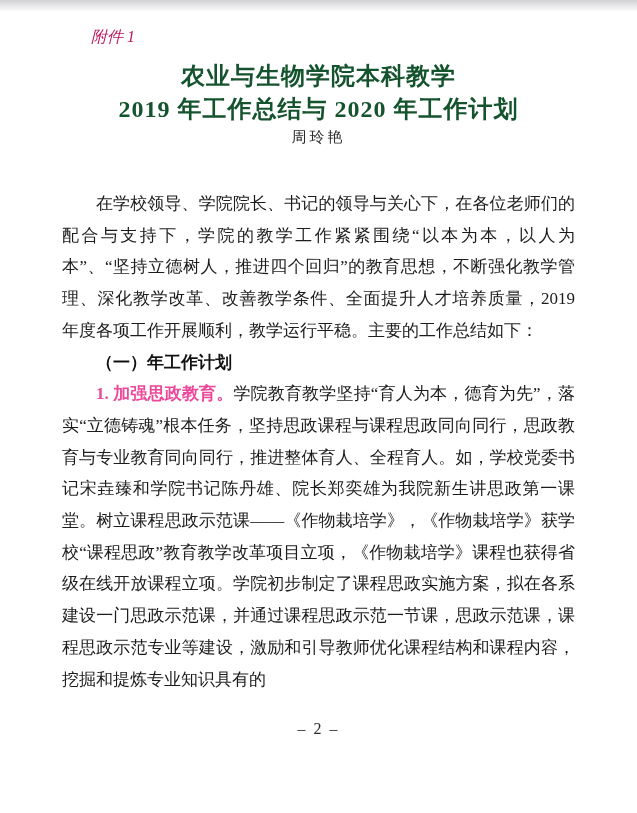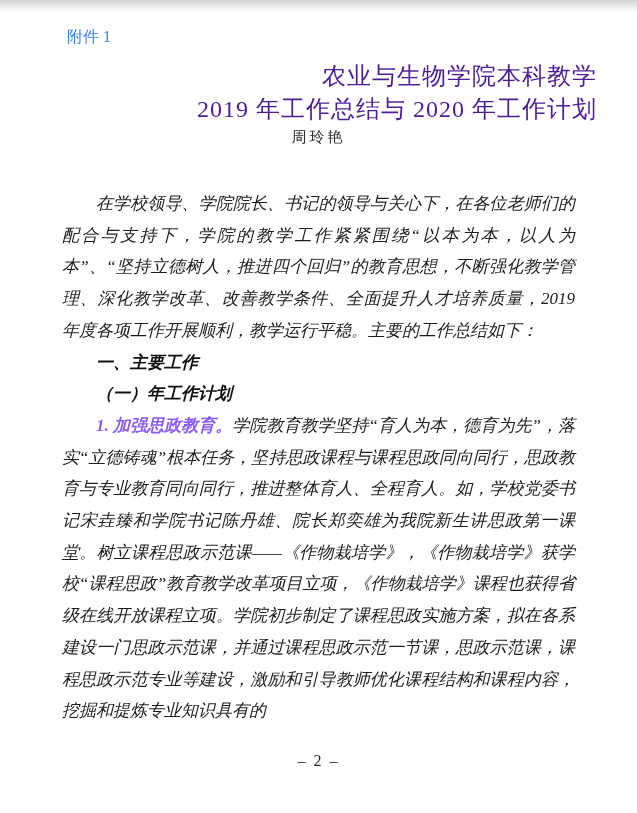--- a/index.html
+++ b/index.html
@@ -18,61 +18,61 @@
     color: #1f1f1f;
   }
   .top-shade {
     position: absolute;
     top: 0; left: 0; right: 0;
     height: 14px;
     background: linear-gradient(#d2d2d5, rgba(255,255,255,0) 85%);
     pointer-events: none;
   }
   .attachment {
-    margin: 26px 0 0 67px;
+    margin: 26px 0 0 91px;
     font-size: 16px;
     line-height: 22px;
-    color: #3b82f6;
+    color: #be185d;
+    font-style: italic;
   }
   .title {
     margin: 0 40px;
-    text-align: right;
-    font-weight: normal;
+    text-align: center;
+    font-weight: bold;
     font-size: 24px;
     line-height: 33px;
-    color: #4c1d95;
+    color: #14532d;
     letter-spacing: 1px;
   }
   .title.first { margin-top: 12px; }
   .author {
     text-align: center;
     font-size: 15px;
     line-height: 22px;
     letter-spacing: 3px;
     color: #2a2a2a;
   }
   .body {
     margin: 40px 62px 0 62px;
     font-size: 17px;
     line-height: 31.7px;
     text-align: justify;
     color: #1c1c1e;
-    font-style: italic;
   }
   .body p {
     margin: 0;
     text-indent: 2em;
   }
   .heading {
     font-weight: bold;
     color: #111111;
   }
   .lead {
     font-weight: bold;
-    color: #8b5cf6;
+    color: #ec4899;
   }
   .footer {
     margin-top: 22px;
     text-align: center;
     font-size: 16px;
     line-height: 24px;
     color: #2a2a2a;
     letter-spacing: 2px;
   }
 </style>
@@ -86,21 +86,20 @@
 
   <div class="title first">农业与生物学院本科教学</div>
 
   <div class="title">2019 年工作总结与 2020 年工作计划</div>
 
   <div class="author">周玲艳</div>
 
   <div class="body">
     <p>在学校领导、学院院长、书记的领导与关心下，在各位老师们的配合与支持下，学院的教学工作紧紧围绕“以本为本，以人为本”、“坚持立德树人，推进四个回归”的教育思想，不断强化教学管理、深化教学改革、改善教学条件、全面提升人才培养质量，2019 年度各项工作开展顺利，教学运行平稳。主要的工作总结如下：</p>
 
-    <p class="heading">一、主要工作</p>
 
     <p class="heading">（一）年工作计划</p>
 
     <p><strong class="lead">1. 加强思政教育。</strong><span>学院教育教学坚持“育人为本，德育为先”，落实“立德铸魂”根本任务，坚持思政课程与课程思政同向同行，思政教育与专业教育同向同行，推进整体育人、全程育人。如，学校党委书记宋垚臻和学院书记陈丹雄、院长郑奕雄为我院新生讲思政第一课堂。树立课程思政示范课——《作物栽培学》，《作物栽培学》获学校“课程思政”教育教学改革项目立项，《作物栽培学》课程也获得省级在线开放课程立项。学院初步制定了课程思政实施方案，拟在各系建设一门思政示范课，并通过课程思政示范一节课，思政示范课，课程思政示范专业等建设，激励和引导教师优化课程结构和课程内容，挖掘和提炼专业知识具有的</span></p>
   </div>
 
   <div class="footer">– 2 –</div>
 </div>
 
 </body></html>

